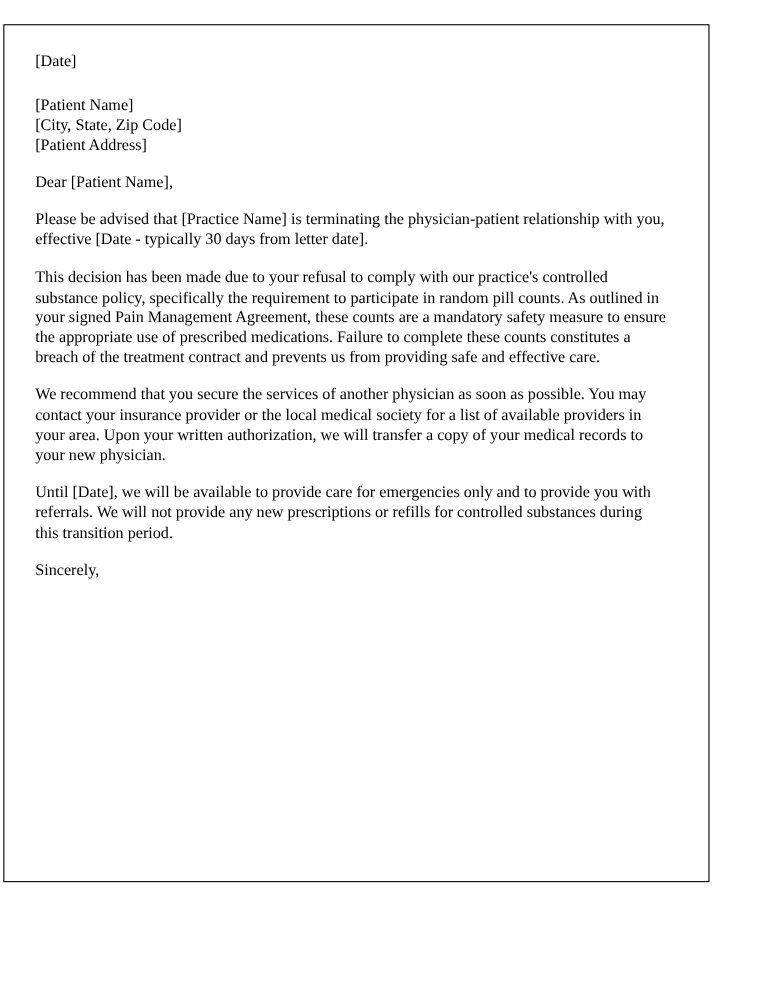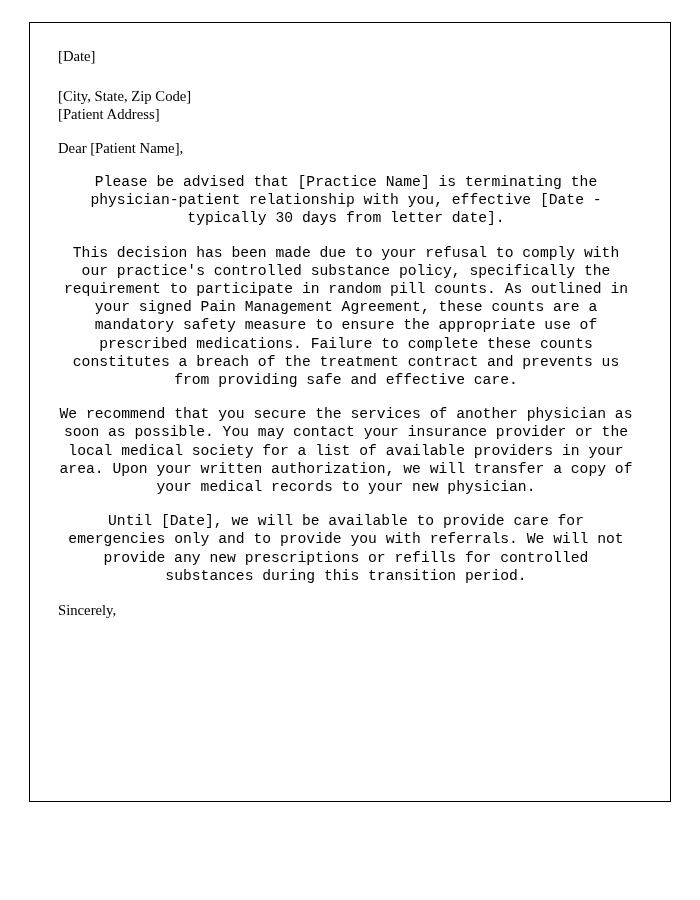--- a/index.html
+++ b/index.html
@@ -9,21 +9,21 @@
   }
   body {
     width: 700px;
     height: 900px;
     font-family: "Liberation Serif", serif;
     color: #000000;
     overflow: hidden;
   }
   .page {
     position: absolute;
-    left: 29px;
+    left: 3px;
     top: 22px;
     width: 642px;
     height: 780px;
     border: 1px solid #000000;
     background: #ffffff;
     box-sizing: border-box;
   }
   .letter-body {
     position: absolute;
     left: 28px;
@@ -31,41 +31,41 @@
     right: 36px;
   }
   .line {
     font-size: 14.7px;
     line-height: 18px;
     white-space: pre;
   }
   .para {
     font-size: 14.7px;
     line-height: 18.2px;
-    text-align: center;
+    text-align: left;
     margin: 0;
-    font-family: Liberation Mono, monospace;
   }
   .block {
     margin-bottom: 16px;
   }
   .gap-sm { height: 16px; }
   .gap-xs { height: 6px; }
 </style>
 </head>
 <body>
 
 <div class="page">
   <div class="letter-body">
 
     <div class="line block">[Date]</div>
 
     <div class="gap-xs"></div>
 
     <div>
+      <div class="line">[Patient Name]</div>
       <div class="line">[City, State, Zip Code]</div>
       <div class="line">[Patient Address]</div>
     </div>
 
     <div class="gap-sm"></div>
 
     <div class="line block">Dear [Patient Name],</div>
 
     <p class="para block">Please be advised that [Practice Name] is terminating the physician-patient relationship with you, effective [Date - typically 30 days from letter date].</p>
 

